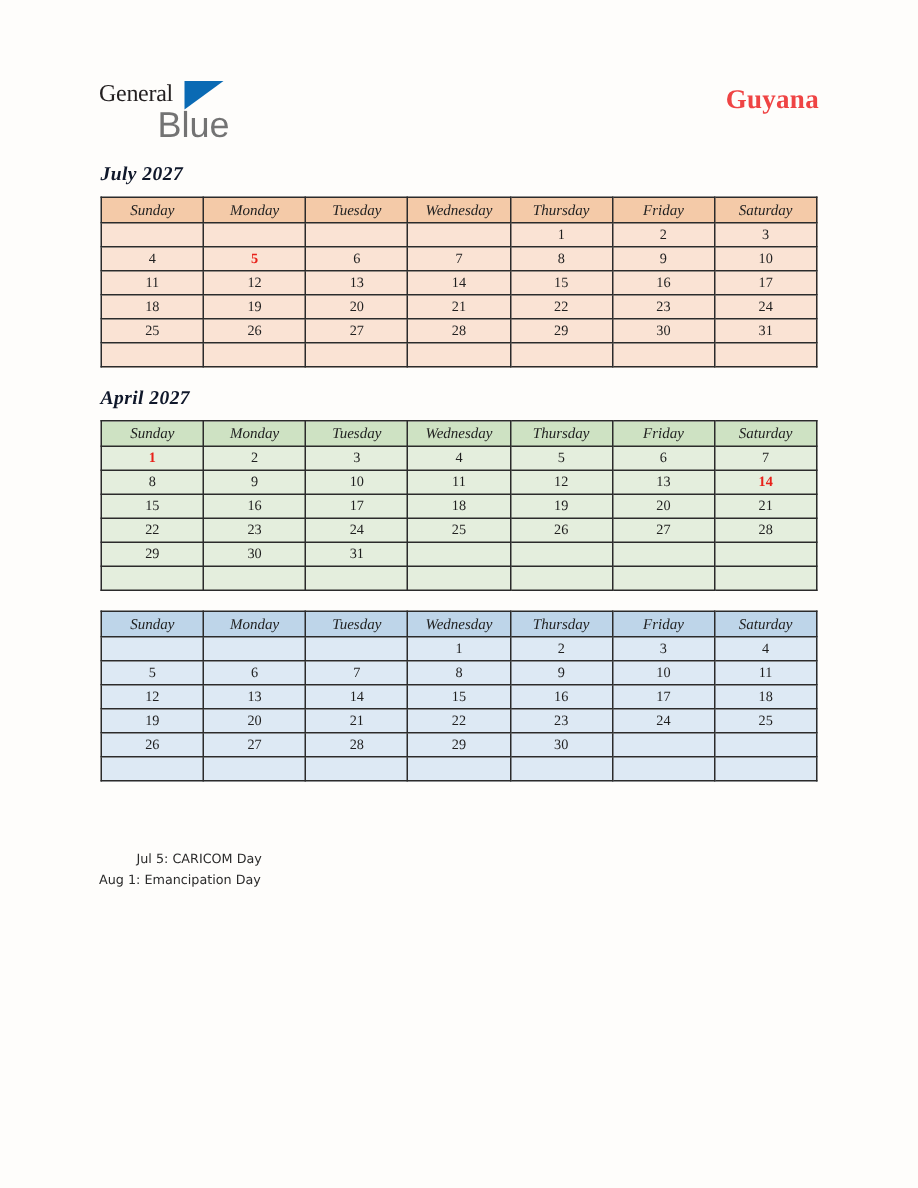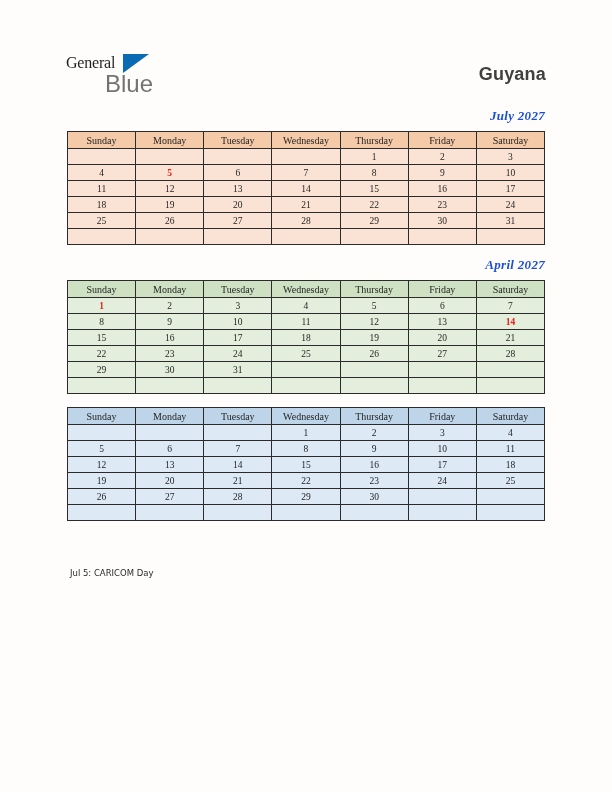--- a/index.html
+++ b/index.html
@@ -54,45 +54,45 @@
     left: 39px;
     top: 21px;
     font-family: Liberation Sans, sans-serif;
     font-size: 24px;
     color: #737373;
     line-height: 22px;
   }
   .country {
     position: absolute;
     right: 66px;
-    top: 64px;
-    font-family: Liberation Sans, sans-serif;
+    top: 56px;
+    font-family: Liberation Serif, serif;
     font-weight: bold;
     font-size: 18px;
-    color: #404040;
+    color: #ef4444;
     letter-spacing: 0.2px;
   }
 
   
   .month-block {
     position: absolute;
     left: 67px;
     width: 478px;
   }
   #month-0 { top: 108px; }
   #month-1 { top: 257px; }
   #month-2 { top: 407px; }
 
   .month-title {
-    text-align: right;
+    text-align: left;
     font-family: "Liberation Serif", serif;
     font-style: italic;
     font-weight: bold;
     font-size: 13px;
-    color: #1d4ed8;
+    color: #0f172a;
     margin-bottom: 7px;
     letter-spacing: 0.3px;
   }
 
   table.cal {
     border-collapse: collapse;
     width: 478px;
     table-layout: fixed;
   }
   table.cal td,
@@ -101,20 +101,21 @@
     height: 15px;
     text-align: center;
     vertical-align: middle;
     padding: 0;
     font-family: "Liberation Serif", serif;
     font-size: 9.5px;
     color: #1f1f1f;
     font-weight: normal;
   }
   table.cal th {
+    font-style: italic;
     font-size: 10px;
     height: 16px;
   }
   td.day.red { color: #e8211a; font-weight: bold; }
   td.day.empty { color: transparent; }
 
   
   .theme-peach th { background: #f4caa8; }
   .theme-peach td { background: #fae3d4; }
   
@@ -131,21 +132,21 @@
     top: 566px;
     width: 400px;
   }
   .holiday-line {
     font-family: "DejaVu Sans", sans-serif;
     font-size: 8.5px;
     color: #2b2b2b;
     line-height: 14px;
     white-space: nowrap;
   }
-  .holiday-line:first-child { padding-left: 4px; }
+  .holiday-line:first-child { padding-left: 4px; margin-left: 21px; }
 </style>
 </head>
 <body>
 
 <div class="header">
   <div class="logo">
     <span class="logo-general">General</span>
     <span class="logo-tri"></span>
     <span class="logo-blue">Blue</span>
   </div>
@@ -365,13 +366,14 @@
           <td class="day empty"></td>
           <td class="day empty"></td>
           <td class="day empty"></td>
         </tr>
       </tbody>
     </table>
 </div>
 
 <div class="holidays">
     <div class="holiday-line">Jul 5: CARICOM Day</div>
+    <div class="holiday-line">Aug 1: Emancipation Day</div>
   </div>
 
 </body></html>

